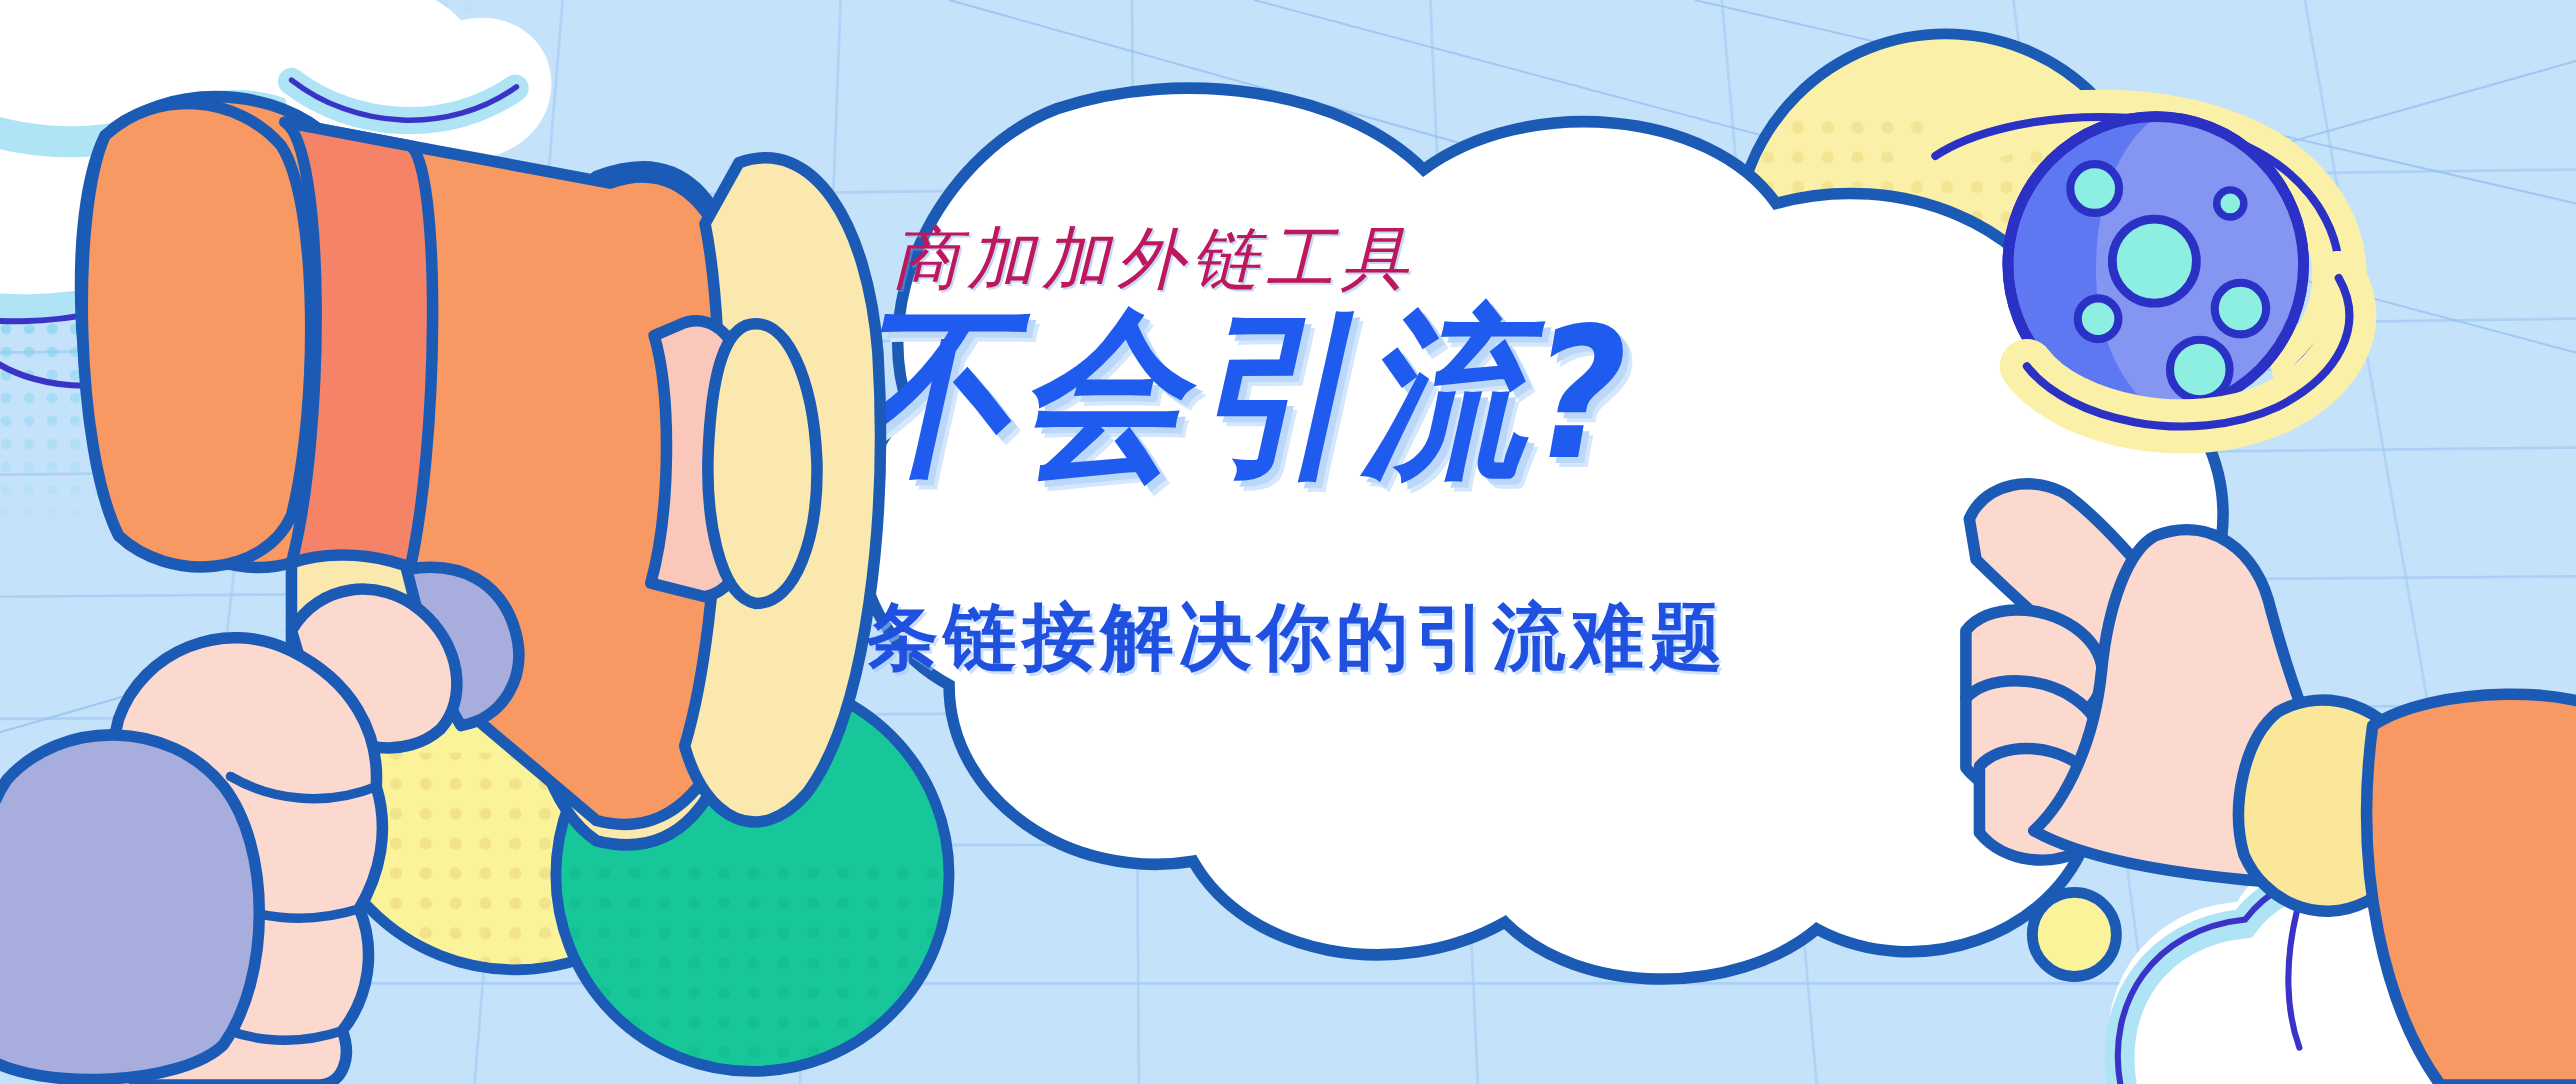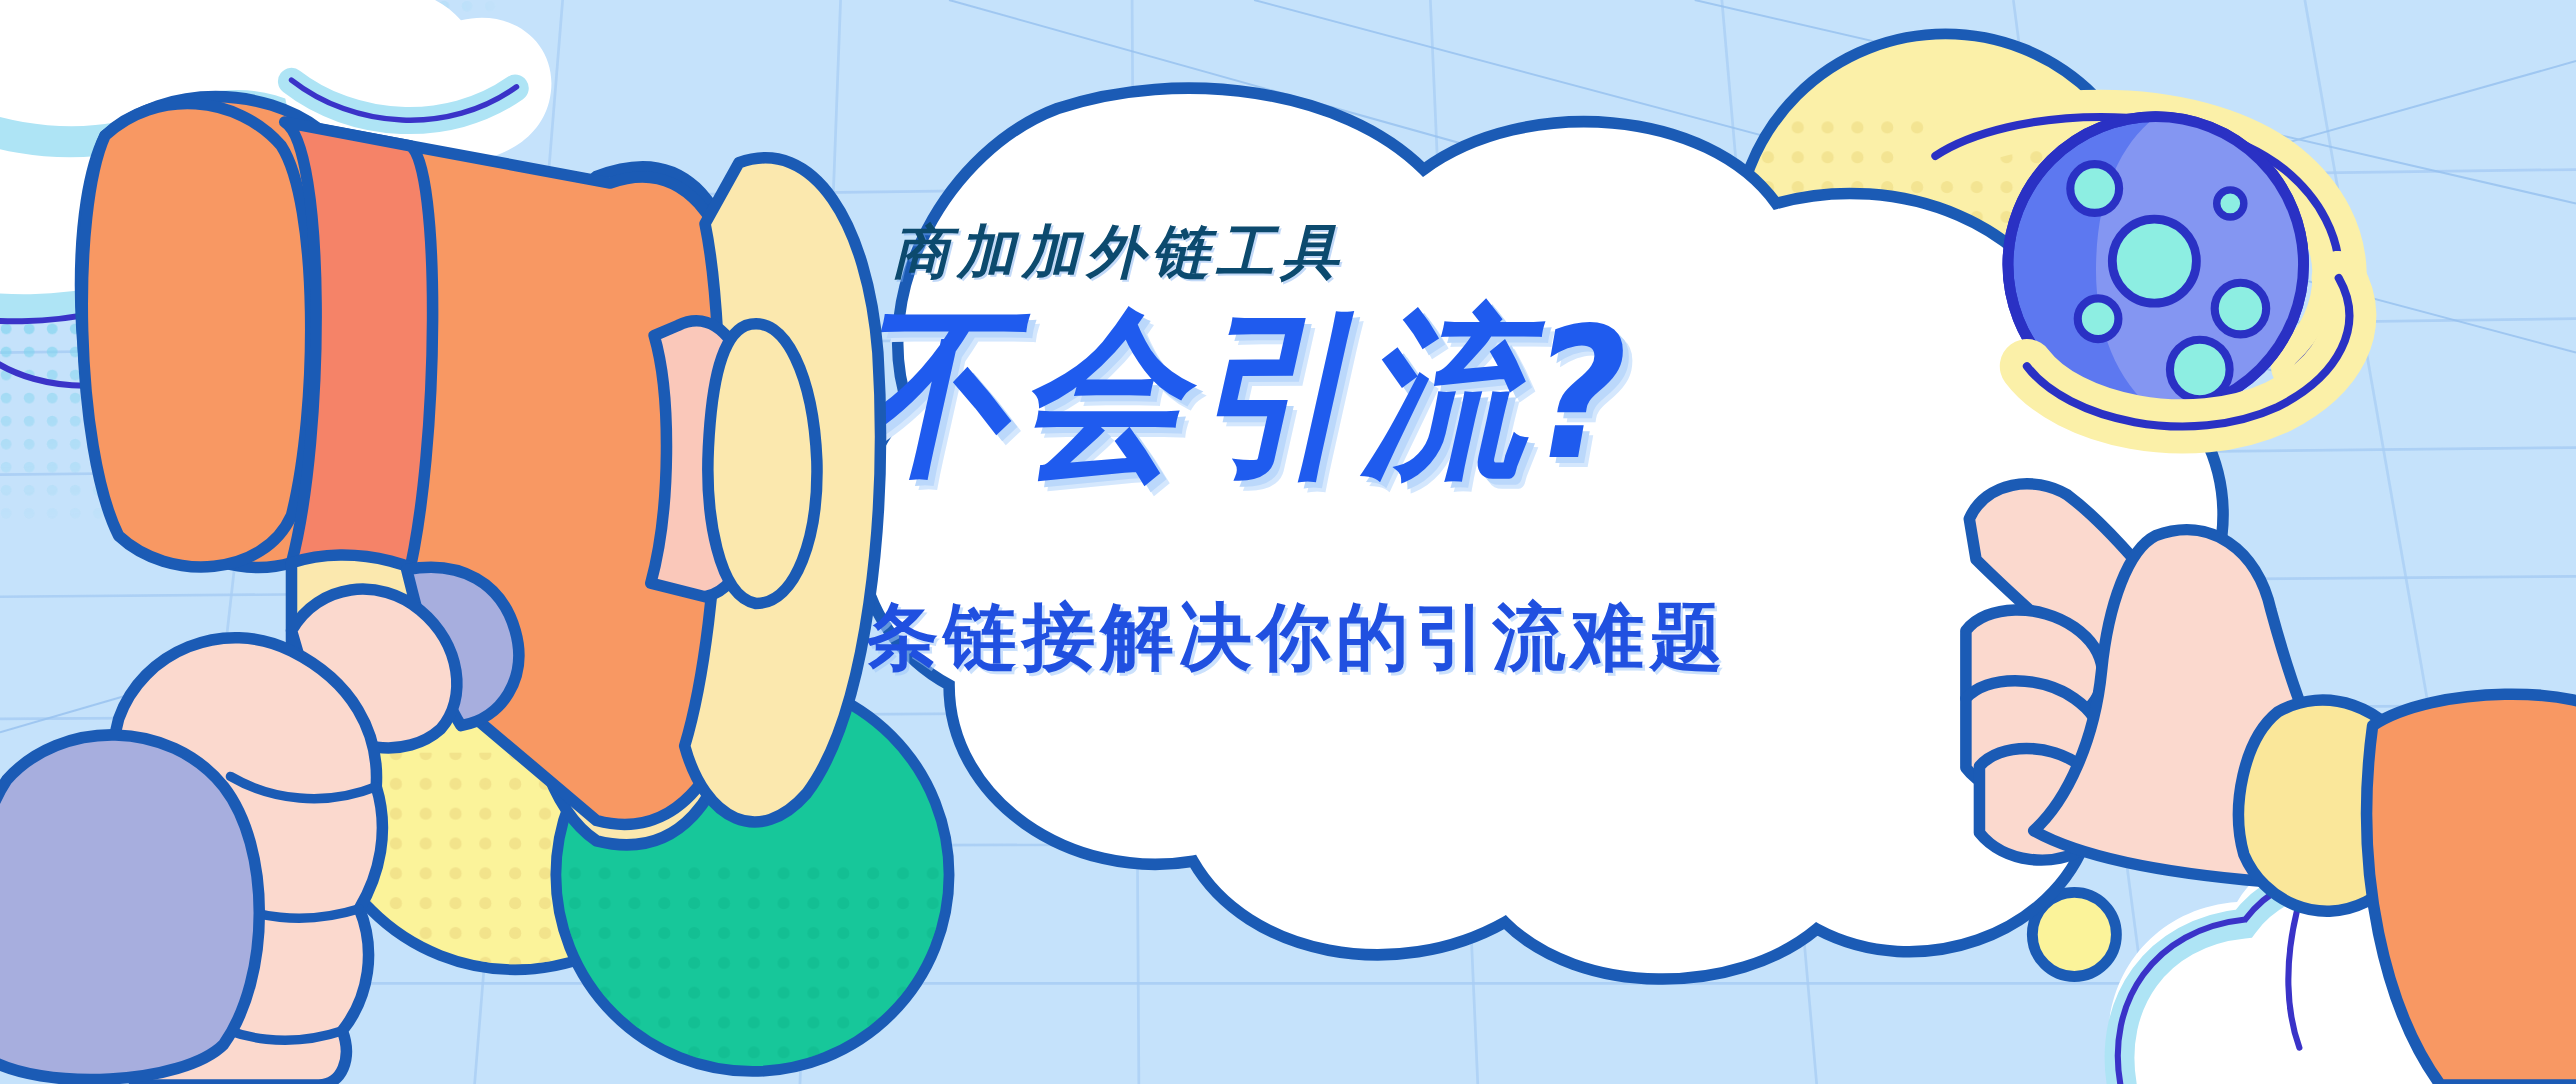--- a/index.html
+++ b/index.html
@@ -29,25 +29,25 @@
     width:1288px;
     height:678px;
     z-index:40;
     pointer-events:none;
   }
 
   .kicker{
     position:absolute;
     left:173px;
     top:58px;
-    font-size:58px;
-    font-weight:700;
+    font-size:68px;
+    font-weight:400;
     font-style:italic;
     letter-spacing:6.8px;
-    color:#0c4a6e;
+    color:#be185d;
     white-space:nowrap;
     text-shadow: 2px 2px 0 rgba(120,170,240,.45);
   }
 
   .headline{
     position:absolute;
     left:129px;
     top:146px;
     font-size:163px;
     line-height:1;

